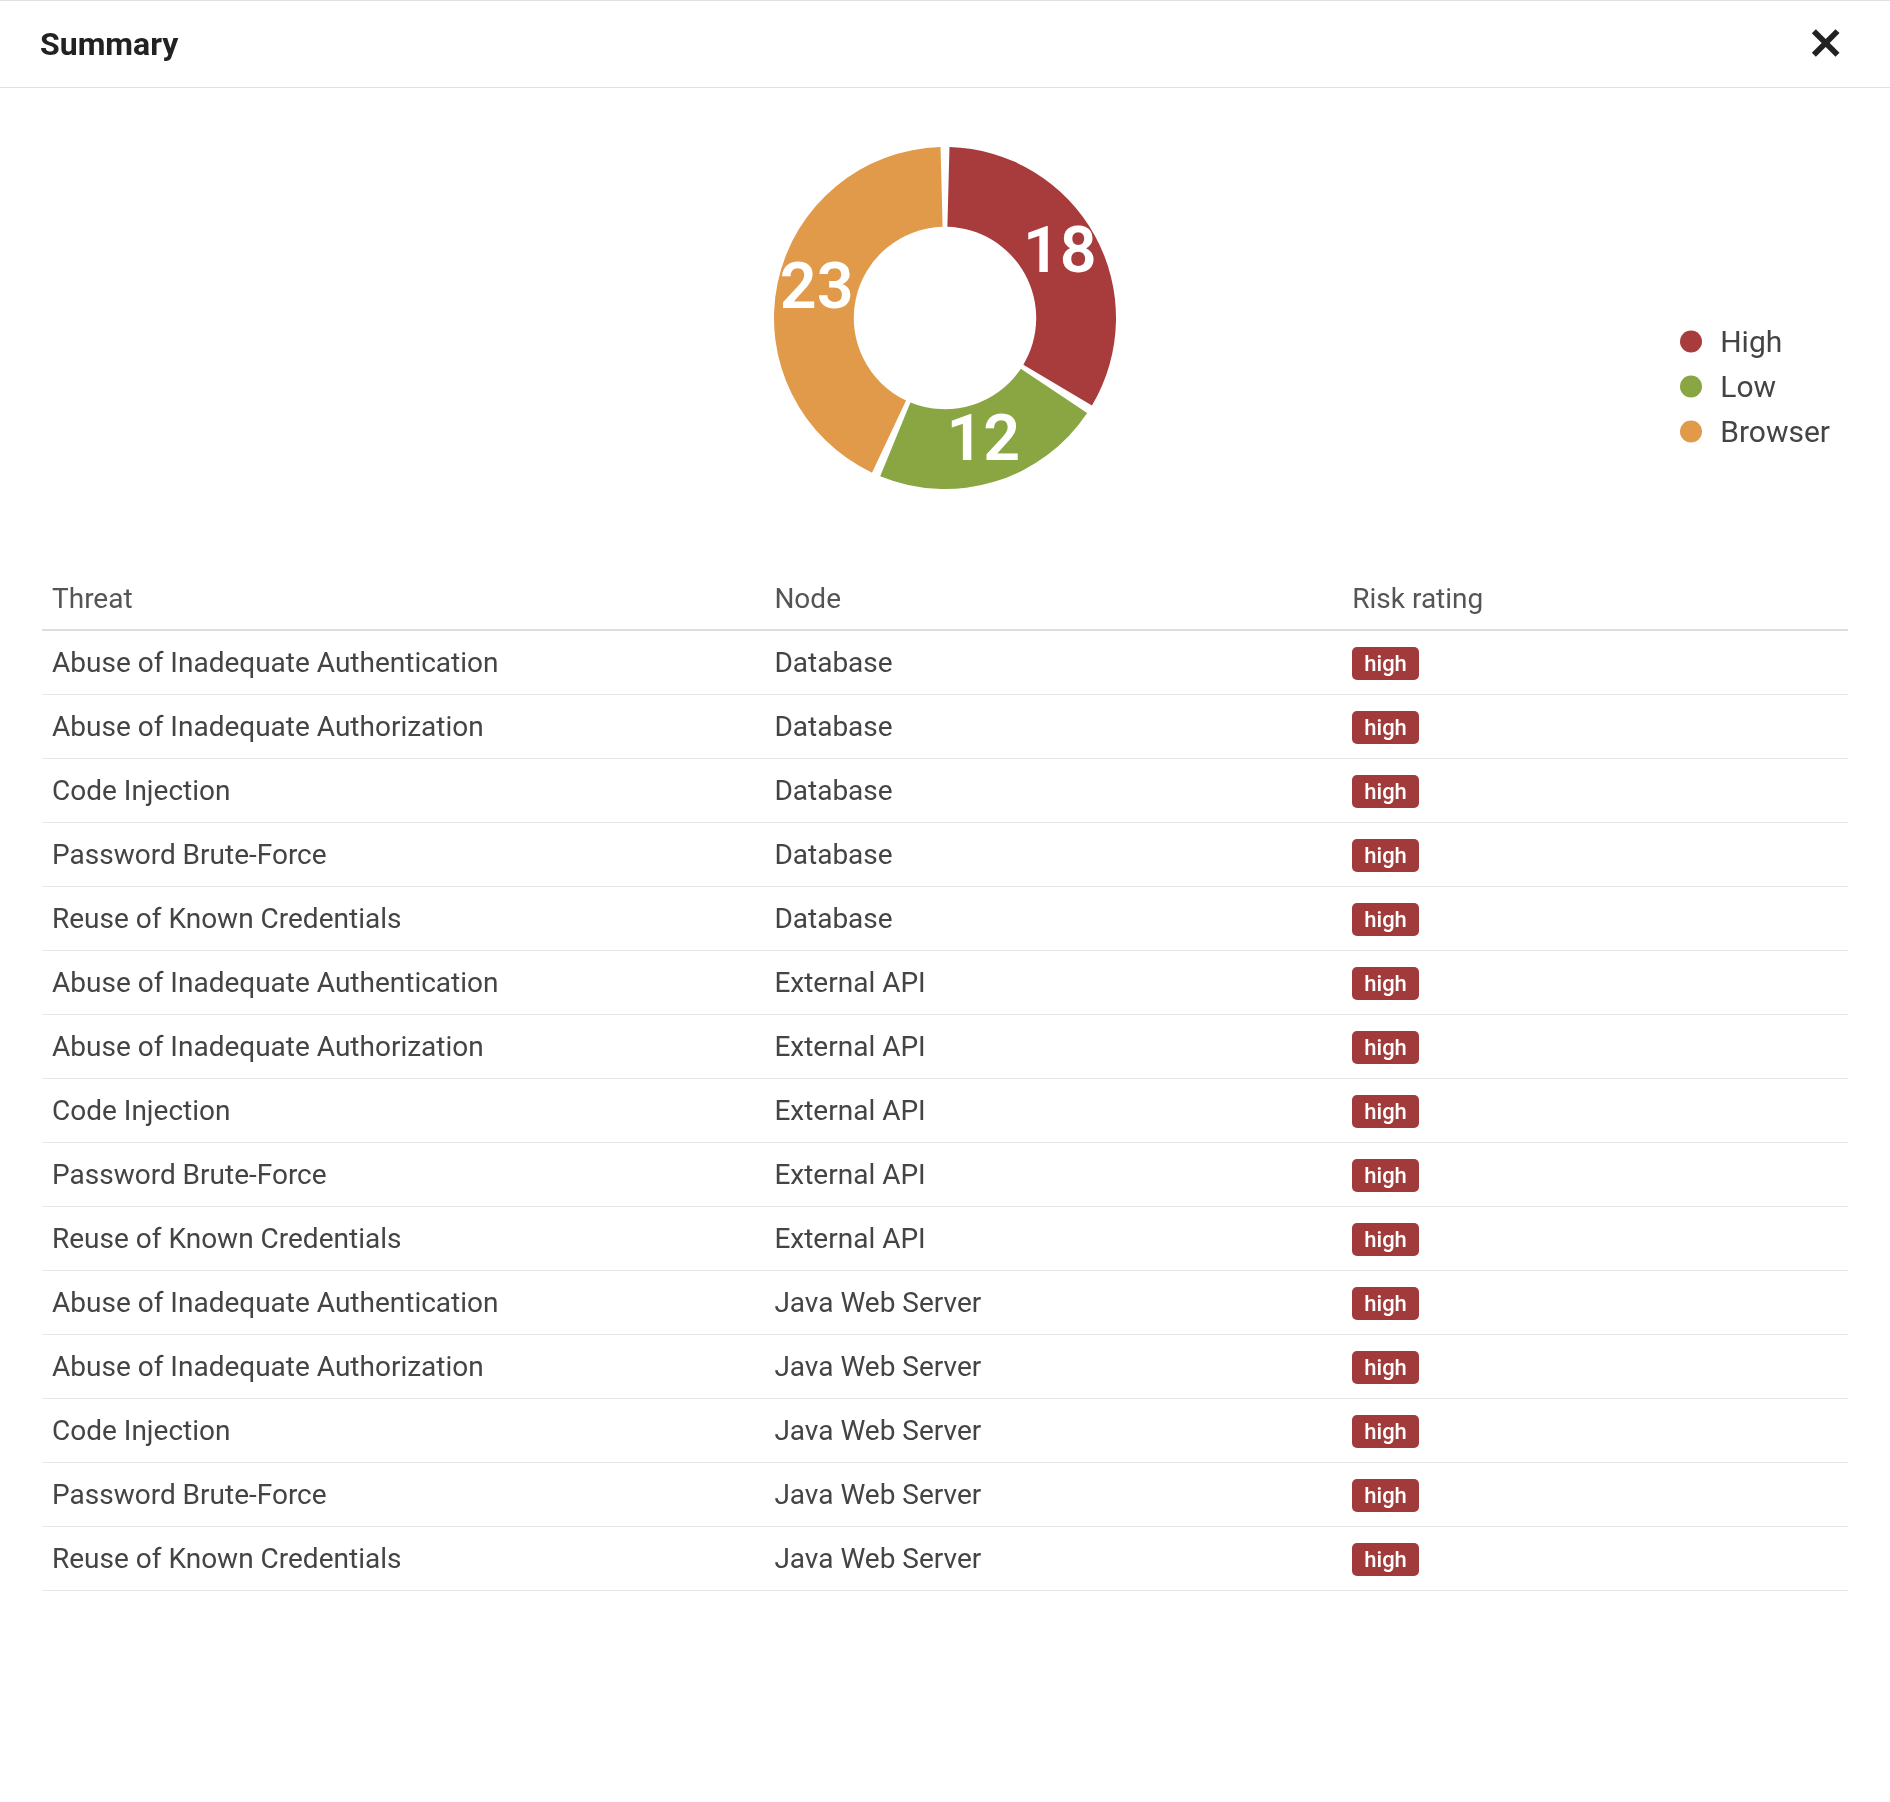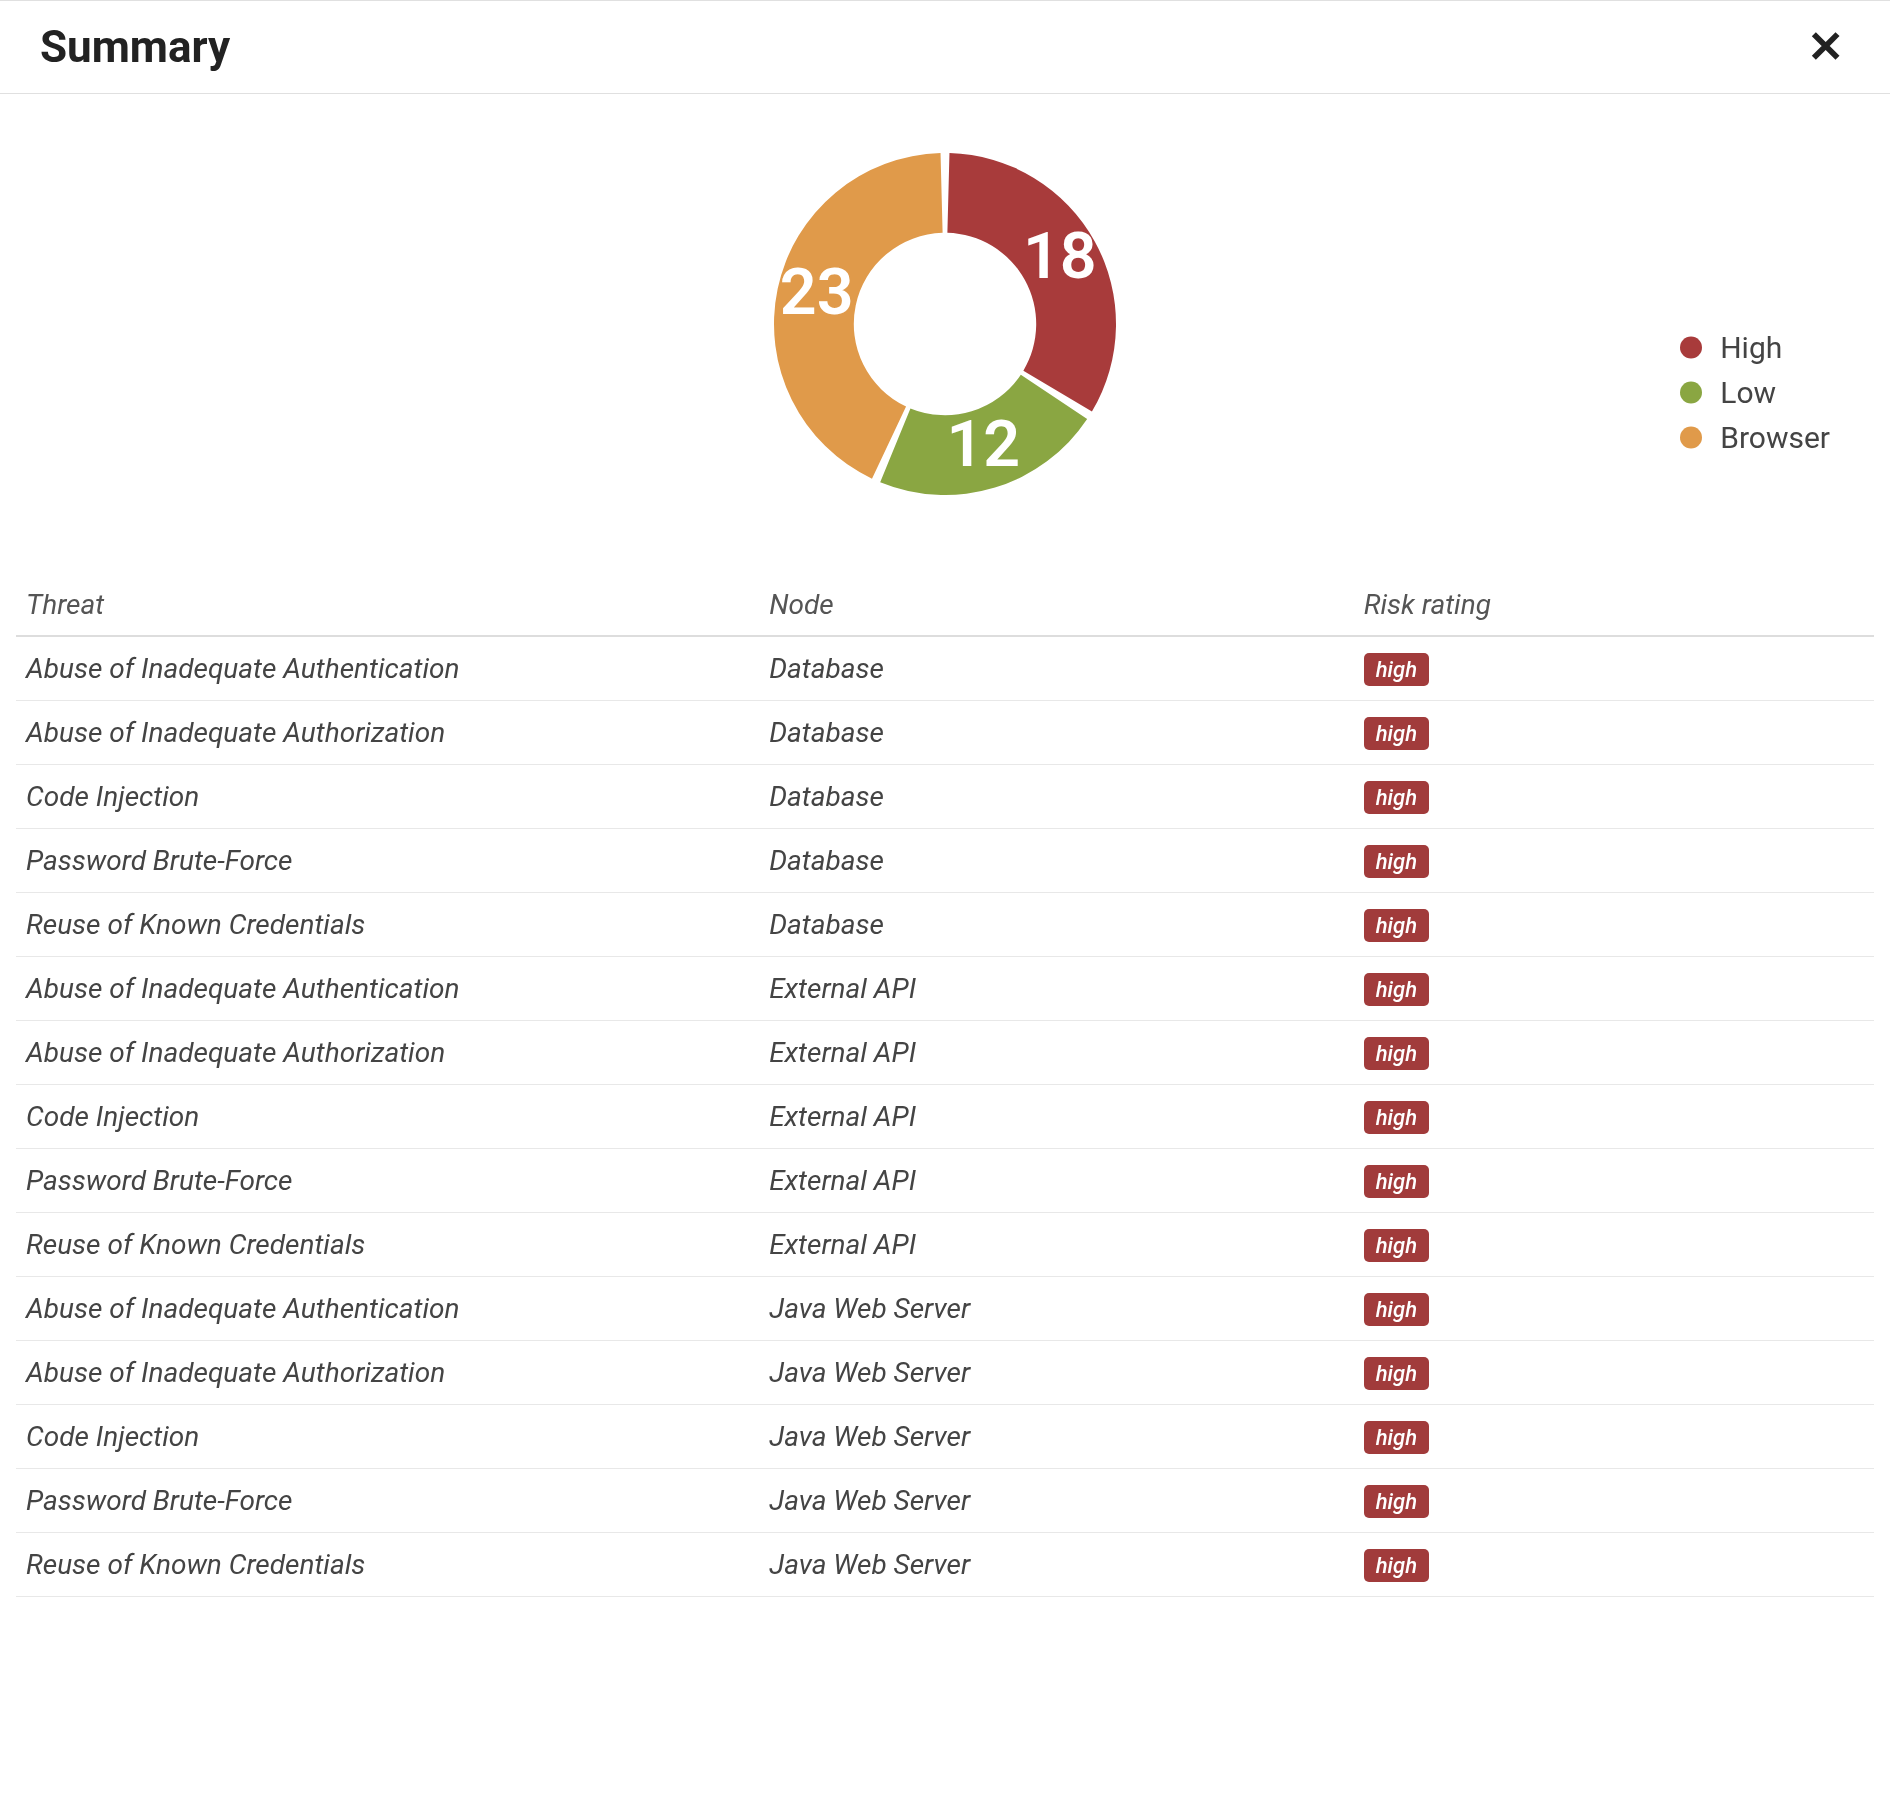--- a/index.html
+++ b/index.html
@@ -16,21 +16,21 @@
   }
   .modal-header {
     display: flex;
     justify-content: space-between;
     align-items: center;
     padding: 20px 40px 20px 40px;
     border-bottom: 1px solid #e0e0e0;
     border-top: 1px solid #e0e0e0;
   }
   .modal-title {
-    font-size: 44px;
+    font-size: 32px;
     font-weight: 700;
     margin: 0;
     color: #222;
   }
   .close-btn {
     font-size: 44px;
     font-weight: 700;
     cursor: pointer;
     color: #222;
     background: none;
@@ -71,22 +71,21 @@
     color: #444;
   }
   .legend-dot {
     width: 22px;
     height: 22px;
     border-radius: 50%;
     margin-right: 18px;
     display: inline-block;
   }
   .table-wrap {
-    padding: 0 16px;
-    font-style: italic;
+    padding: 0 42px;
   }
   table {
     width: 100%;
     border-collapse: collapse;
   }
   th {
     text-align: left;
     font-weight: 400;
     font-size: 28px;
     color: #555;

